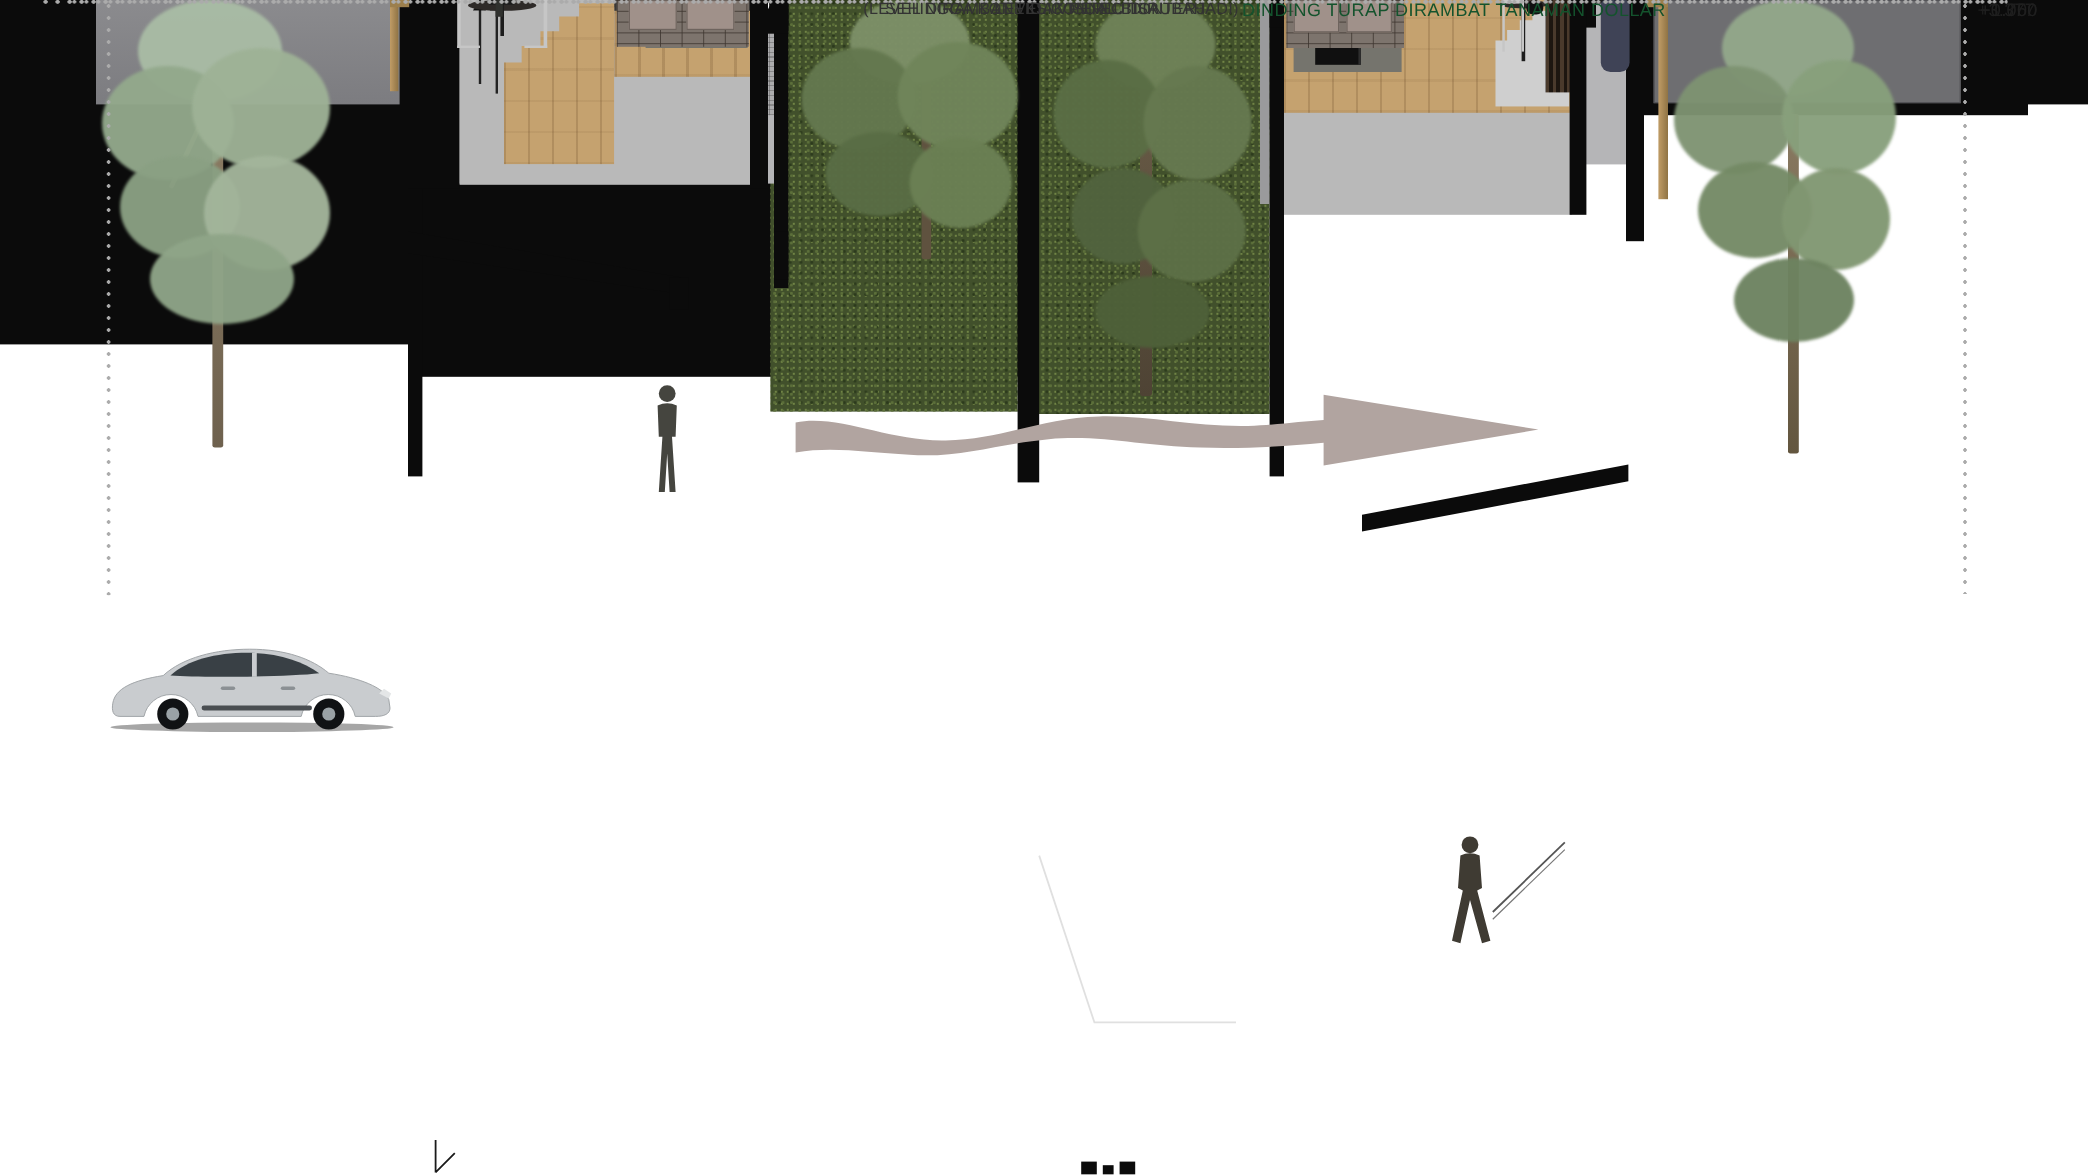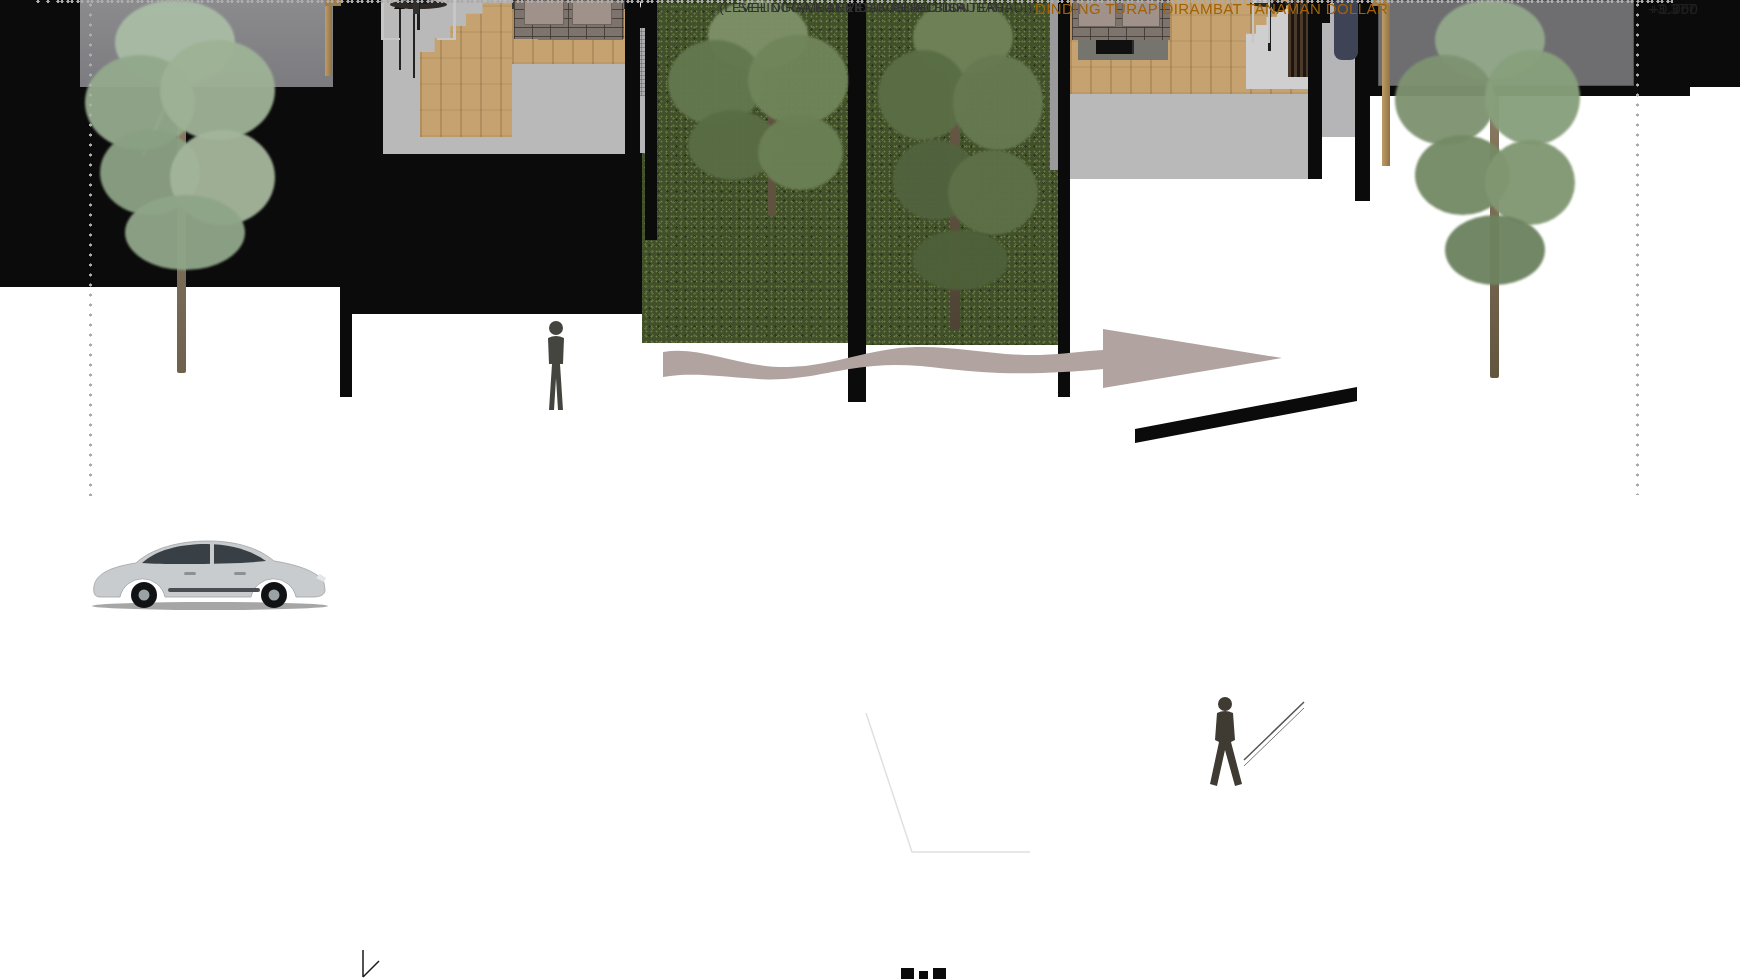--- a/index.html
+++ b/index.html
@@ -25,21 +25,21 @@
     background-size:18px 9px;}
   .brickpanel{background:#a0918a;border:1px solid #6e645e;}
   .jacket{background:#3f4356;border-radius:4px 4px 8px 8px;}
   .jacket:before{content:"";position:absolute;left:45%;top:-6px;width:3px;height:7px;background:#2b2e3c;}
   .dots-h{height:3px;background-image:radial-gradient(circle,#ababab 1.4px,rgba(0,0,0,0) 1.7px);
     background-size:10px 3px;background-repeat:repeat-x;}
   .dots-v{width:3px;background-image:radial-gradient(circle,#ababab 1.4px,rgba(0,0,0,0) 1.7px);
     background-size:3px 10px;background-repeat:repeat-y;}
   .lvl{font-size:15px;color:#1f1f1f;letter-spacing:.3px;}
   .note-dark{font-size:13.5px;color:#333;letter-spacing:.3px;white-space:nowrap;transform:translateX(-50%);}
-  .note-white{font-size:15px;color:#a16207;letter-spacing:.4px;white-space:nowrap;}
+  .note-white{font-size:15px;color:#14532d;letter-spacing:.4px;white-space:nowrap;}
   .blob{position:absolute;border-radius:50%;filter:blur(1.3px);opacity:.96;}
   .trunk{position:absolute;border-radius:2px;}
   .slats{background:repeating-linear-gradient(90deg,#4a3a2c 0 3px,#1d1610 3px 6px);}
   .steps-l{clip-path:polygon(0% 38%,16% 38%,16% 28%,33% 28%,33% 19%,50% 19%,50% 10%,68% 10%,68% 2%,100% 2%,100% 100%,0% 100%);}
   .whitebar{background:#fafafa;border-radius:4px;}
   svg{display:block;}
 </style>
 </head>
 <body>
 

